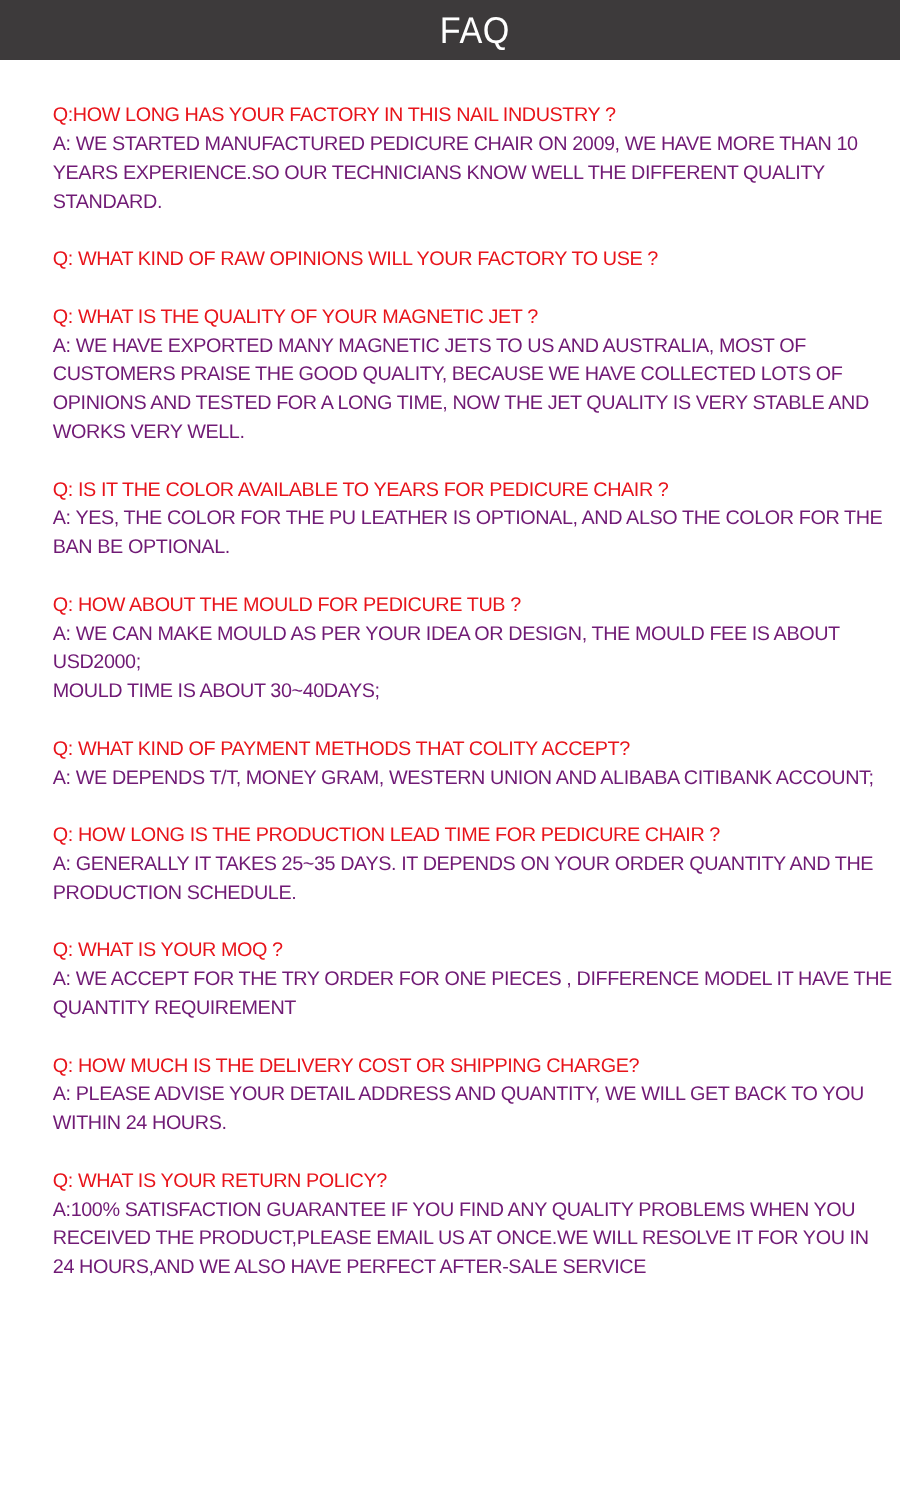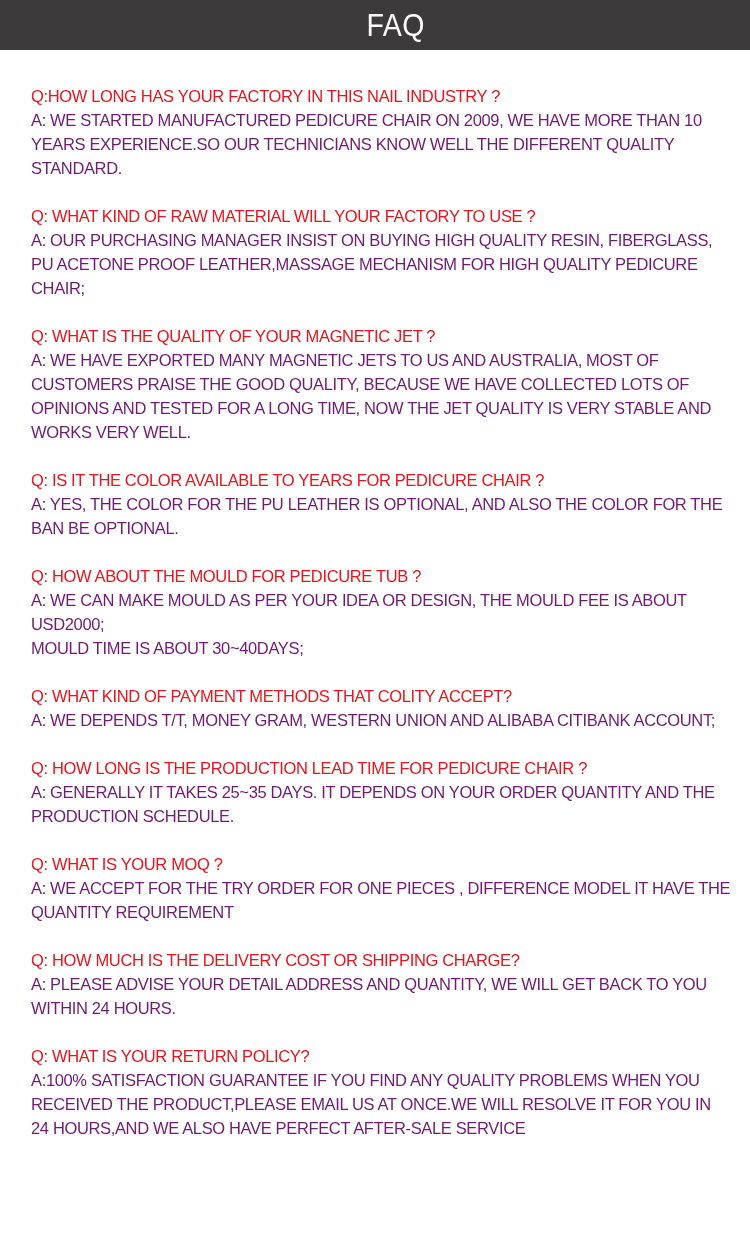--- a/index.html
+++ b/index.html
@@ -26,21 +26,21 @@
     .header-title {
       color: #ffffff;
       font-size: 31px;
       letter-spacing: 0.5px;
       transform: scaleX(0.92);
       line-height: 50px;
       padding-top: 2px;
     }
     .faq-list {
       position: absolute;
-      left: 31px;
+      left: 44px;
       top: 84px;
       width: 700px;
     }
     .faq-item {
       margin: 0 0 24px 0;
     }
     .q, .a {
       font-size: 16.5px;
       line-height: 24px;
       letter-spacing: -0.35px;
@@ -62,24 +62,21 @@
 </div>
 
 <div class="faq-list">
   <div class="faq-item">
     <div class="q">Q:HOW LONG HAS YOUR FACTORY IN THIS NAIL INDUSTRY ?</div>
     <div class="a">A: WE STARTED MANUFACTURED PEDICURE CHAIR ON 2009, WE HAVE MORE THAN 10
 YEARS EXPERIENCE.SO OUR TECHNICIANS KNOW WELL THE DIFFERENT QUALITY
 STANDARD.</div>
   </div>
   <div class="faq-item">
-    <div class="q">Q: WHAT KIND OF RAW MATERIAL WILL YOUR FACTORY TO USE ?</div>
-    <div class="a">A: OUR PURCHASING MANAGER INSIST ON BUYING HIGH QUALITY RESIN, FIBERGLASS,
-PU ACETONE PROOF LEATHER,MASSAGE MECHANISM FOR HIGH QUALITY PEDICURE
-CHAIR;</div>
+    <div class="q">Q: WHAT KIND OF RAW OPINIONS WILL YOUR FACTORY TO USE ?</div>
   </div>
   <div class="faq-item">
     <div class="q">Q: WHAT IS THE QUALITY OF YOUR MAGNETIC JET ?</div>
     <div class="a">A: WE HAVE EXPORTED MANY MAGNETIC JETS TO US AND AUSTRALIA, MOST OF
 CUSTOMERS PRAISE THE GOOD QUALITY, BECAUSE WE HAVE COLLECTED LOTS OF
 OPINIONS AND TESTED FOR A LONG TIME, NOW THE JET QUALITY IS VERY STABLE AND
 WORKS VERY WELL.</div>
   </div>
   <div class="faq-item">
     <div class="q">Q: IS IT THE COLOR AVAILABLE TO YEARS FOR PEDICURE CHAIR ?</div>

